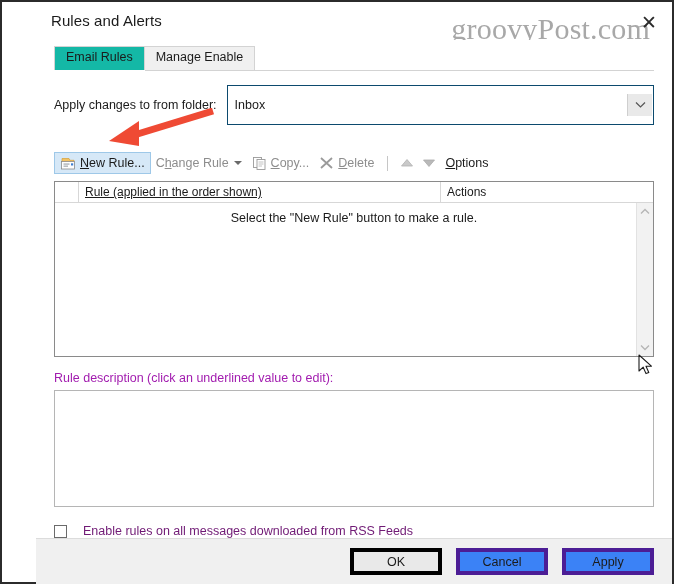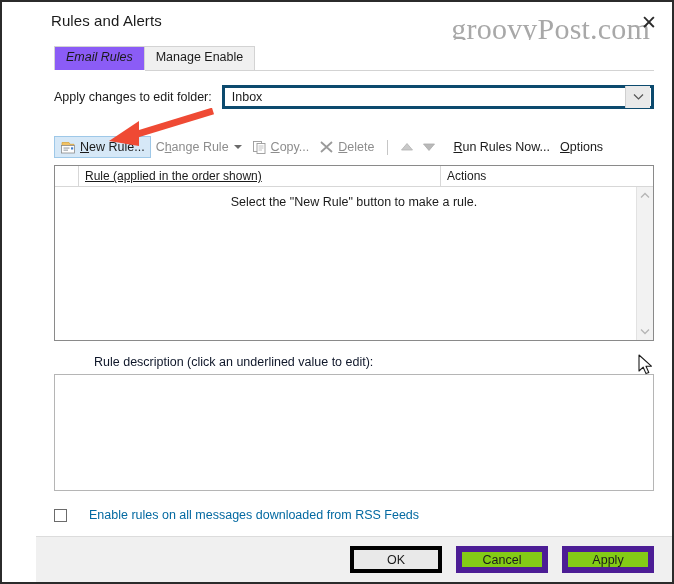--- a/index.html
+++ b/index.html
@@ -47,33 +47,32 @@
     border-bottom:1px solid #d3d3d3;
     display:flex;align-items:flex-end;
   }
   .tab{
     box-sizing:border-box;height:24px;padding:3px 11px 0 11px;
     font-size:12.5px;color:#1b1b1b;
     border:1px solid #d3d3d3;border-bottom:none;
     background:#f0f0f0;margin-right:-1px;
   }
   .tab.active{
-    background:#8b5cf6;position:relative;z-index:2;
+    background:#14b8a6;position:relative;z-index:2;
     border-color:#d3d3d3;
     box-shadow:0 1px 0 0 #ffffff;
-    font-style:italic;
   }
   
   .folder-row{
     display:flex;align-items:center;margin-top:14px;
   }
   .folder-label{font-size:12.5px;color:#1b1b1b;}
   .combo{
-    margin-left:10px;flex:1 1 auto;height:24px;
-    border:3px solid #0c4a6e;background:#ffffff;
+    margin-left:10px;flex:1 1 auto;height:40px;
+    border:1px solid #0c4a6e;background:#ffffff;
     display:flex;align-items:center;box-sizing:border-box;
   }
   .combo-value{padding-left:7px;font-size:12.5px;color:#1b1b1b;flex:1 1 auto;}
   .combo-arrow{
     width:24px;height:22px;margin-right:1px;background:#e9e9e9;
     border-left:1px solid #cfcfcf;
     display:flex;align-items:center;justify-content:center;
   }
   .combo-arrow svg{display:block;}
   
@@ -130,41 +129,41 @@
   .vscroll{
     position:absolute;right:0;top:0;width:17px;height:100%;
     background:#f2f2f2;border-left:1px solid #e2e2e2;
     display:flex;flex-direction:column;justify-content:space-between;
     align-items:center;box-sizing:border-box;
   }
   .vscroll .sbtn{
     width:17px;height:17px;display:flex;align-items:center;justify-content:center;
   }
   
-  .desc-label{margin-top:14px;font-size:12.5px;color:#0f172a;margin-left:40px;}
+  .desc-label{margin-top:14px;font-size:12.5px;color:#a21caf;}
   .desc-box{
     margin-top:5px;height:117px;border:1px solid #b5b5b5;background:#ffffff;
     box-sizing:border-box;
   }
   
   .cb-row{display:flex;align-items:center;margin-top:17px;}
   .cbox{
     width:13px;height:13px;border:1px solid #6b6b6b;background:#ffffff;
     box-sizing:border-box;flex:0 0 13px;
   }
-  .cb-text{margin-left:22px;font-size:12.5px;color:#0369a1;}
+  .cb-text{margin-left:16px;font-size:12.5px;color:#701a75;}
   
   .footer{
     flex:0 0 46px;background:#f0f0f0;border-top:1px solid #dcdcdc;
     display:flex;align-items:center;justify-content:flex-end;
     padding-right:18px;box-sizing:border-box;
   }
   .btn{
     width:92px;height:27px;margin-left:14px;box-sizing:border-box;
-    background:#84cc16;border:6px solid #4c1d95;
+    background:#3b82f6;border:4px solid #4c1d95;
     font-family:"Liberation Sans","DejaVu Sans",sans-serif;
     font-size:12.5px;color:#1b1b1b;
     display:flex;align-items:center;justify-content:center;
   }
   .btn.default{border:4px solid #000000;background:#e9e9e9;}
   
   .anno-arrow{position:absolute;left:95px;top:108px;pointer-events:none;}
   .cursor{position:absolute;left:638px;top:354px;pointer-events:none;}
 </style>
 </head>
@@ -179,21 +178,21 @@
   </div>
 
   <div class="content">
 
     <div class="tabstrip">
       <div class="tab active">Email Rules</div>
       <div class="tab">Manage Enable</div>
     </div>
 
     <div class="folder-row">
-      <span class="folder-label">Apply changes to edit folder:</span>
+      <span class="folder-label">Apply changes to from folder:</span>
       <div class="combo">
         <span class="combo-value">Inbox</span>
         <span class="combo-arrow">
           <svg width="11" height="8" viewBox="0 0 11 8">
               <path d="M1 1.5 L5.5 6 L10 1.5" fill="none" stroke="#555" stroke-width="1.2"></path>
             </svg>
         </span>
       </div>
     </div>
 
@@ -243,23 +242,20 @@
         <svg width="14" height="10" viewBox="0 0 14 10">
           <path d="M7 1.5 L12.5 8 L1.5 8 Z" fill="#c9c9c9" stroke="#b0b0b0" stroke-width=".8"></path>
         </svg>
       </div>
       <div class="tb-arrowbtn">
         <svg width="14" height="10" viewBox="0 0 14 10">
           <path d="M7 8.5 L1.5 2 L12.5 2 Z" fill="#b9b9b9" stroke="#aaaaaa" stroke-width=".8"></path>
         </svg>
       </div>
 
-      <div class="tb-item" style="margin-left:8px">
-        <span class="tb-label"><u>R</u>un Rules Now...</span>
-      </div>
 
       <div class="tb-item">
         <span class="tb-label"><u>O</u>ptions</span>
       </div>
     </div>
 
     <div class="listbox">
       <div class="list-header">
         <div class="hcell spacer"></div>
         <div class="hcell rule">Rule (applied in the order shown)</div>

